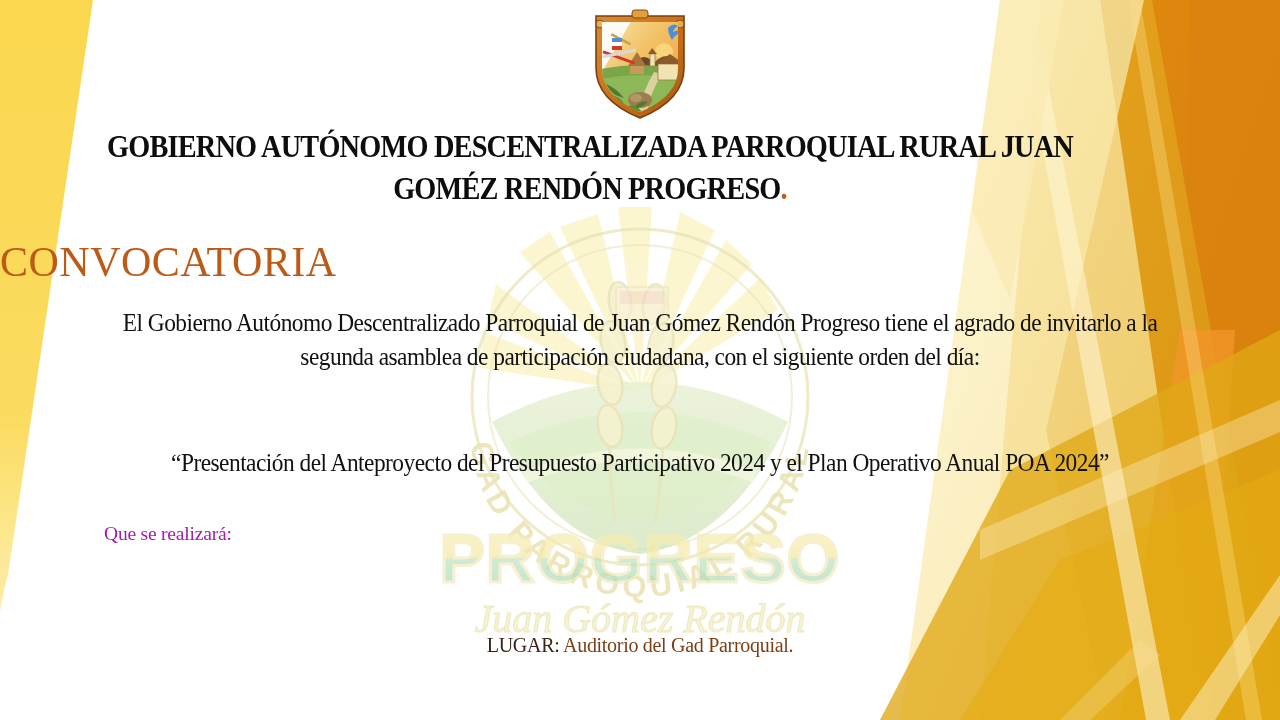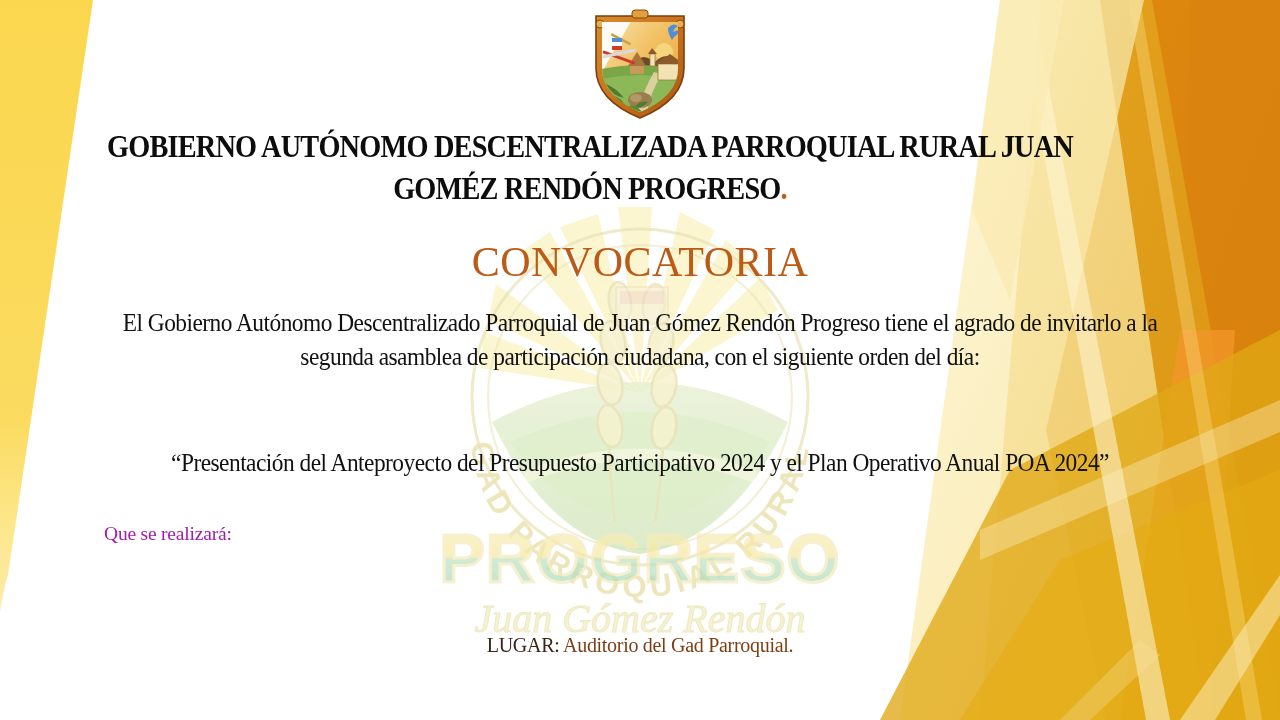--- a/index.html
+++ b/index.html
@@ -75,21 +75,21 @@
   }
   .org-title .dot {
     color: #C35A18;
   }
 
   .convocatoria {
     position: absolute;
     left: 0;
     top: 238px;
     width: 1280px;
-    text-align: center;
+    text-align: left;
     font-family: "Liberation Serif", "DejaVu Serif", serif;
     font-weight: 400;
     font-size: 42px;
     letter-spacing: 0.5px;
     color: #BC5A17;
   }
 
   .intro {
     position: absolute;
     left: 76px;

